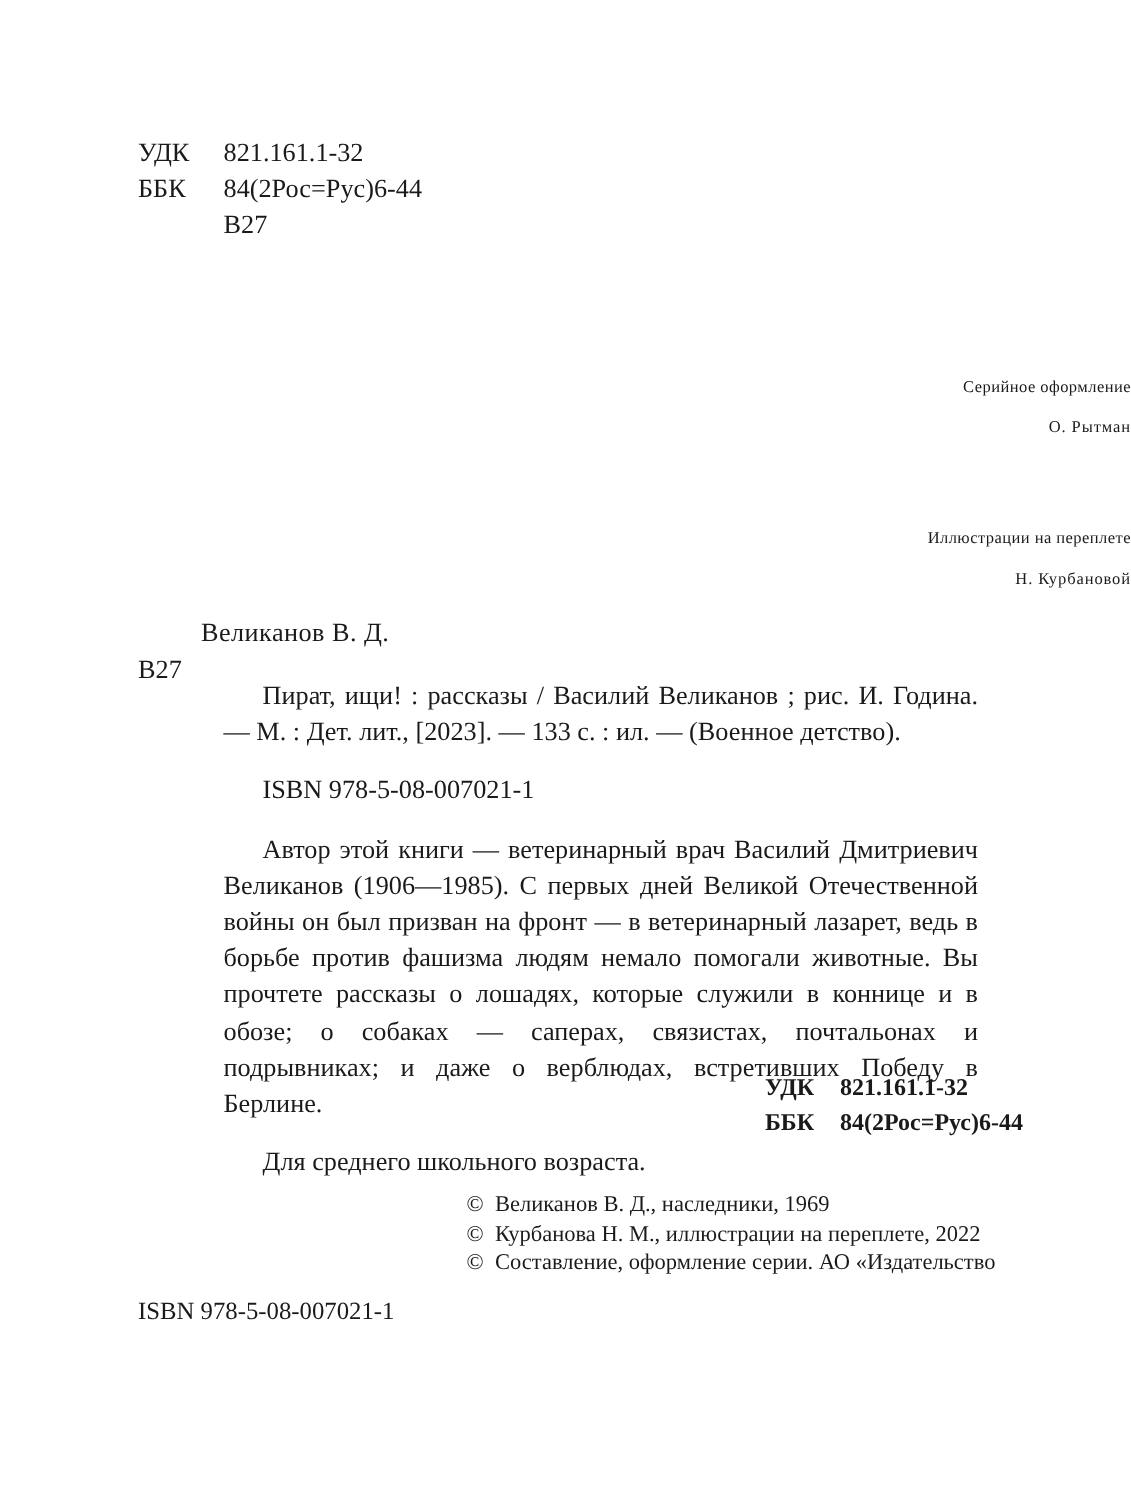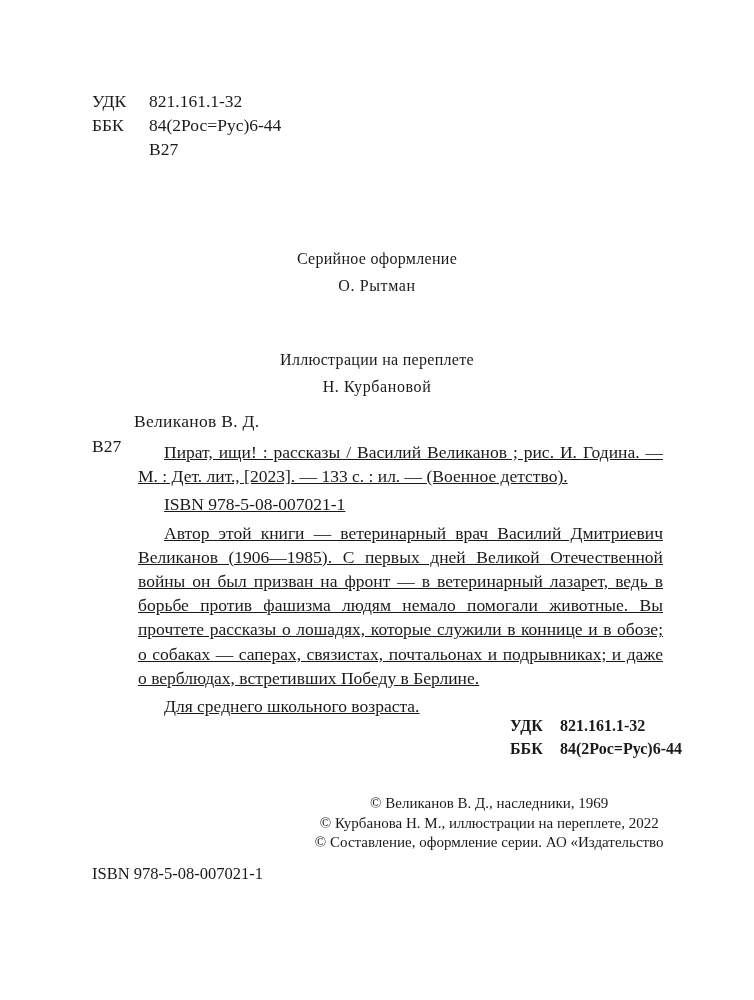--- a/index.html
+++ b/index.html
@@ -17,48 +17,48 @@
     }
     .abs { position: absolute; white-space: nowrap; }
 
     
     .top-codes { left: 92px; top: 89px; font-size: 17.5px; line-height: 24px; }
     .top-codes .row { display: block; }
     .top-codes .lbl { display: inline-block; width: 57px; }
     .top-codes .indent { padding-left: 57px; }
 
     
-    .credit { left: 0; width: 754px; text-align: center; font-size: 16px; line-height: 27px; white-space: normal; }
+    .credit { left: 0; width: 754px; text-align: right; font-size: 11px; line-height: 27px; white-space: normal; }
     .credit .name { font-weight: normal; letter-spacing: 0.6px; }
     .credit .role { letter-spacing: 0.3px; }
     .credit1 { top: 245px; }
     .credit2 { top: 326px; margin-top: 20px; }
 
     
     .author { left: 134px; top: 411px; font-size: 17.5px; font-weight: normal; letter-spacing: 0.3px; }
     .code-b27 { left: 92px; top: 436px; font-size: 17.5px; }
     .biblio {
       position: absolute;
       left: 134px;
       top: 436px;
       width: 533px;
       font-size: 17.5px;
       line-height: 24.2px;
       text-align: justify;
     }
-    .biblio p { margin: 4px; text-decoration: underline; }
+    .biblio p { margin: 15px; }
     .biblio .indent { text-indent: 26px; }
     .biblio .ann { text-align: justify; text-align-last: left; }
 
     
     .bottom-codes { left: 510px; top: 714px; font-size: 16px; font-weight: bold; line-height: 23px; }
     .bottom-codes .lbl { display: inline-block; width: 50px; }
 
     
-    .copyrights { left: 311px; top: 794px; font-size: 15px; line-height: 19.5px; text-align: center; }
+    .copyrights { left: 311px; top: 794px; font-size: 15px; line-height: 19.5px; }
     .copyrights .row { display: block; }
     .copyrights .sym { display: inline-block; width: 19px; }
     .copyrights .cont { padding-left: 19px; }
 
     .isbn-bottom { left: 92px; top: 864px; font-size: 16.5px; }
   </style>
 </head>
 <body>
 
 <div class="abs top-codes">

